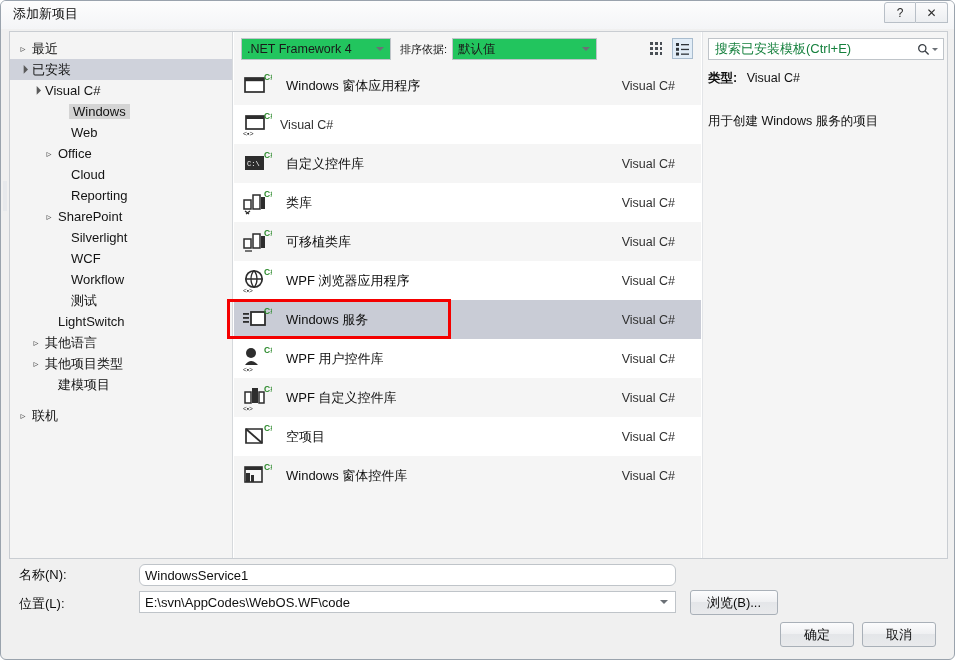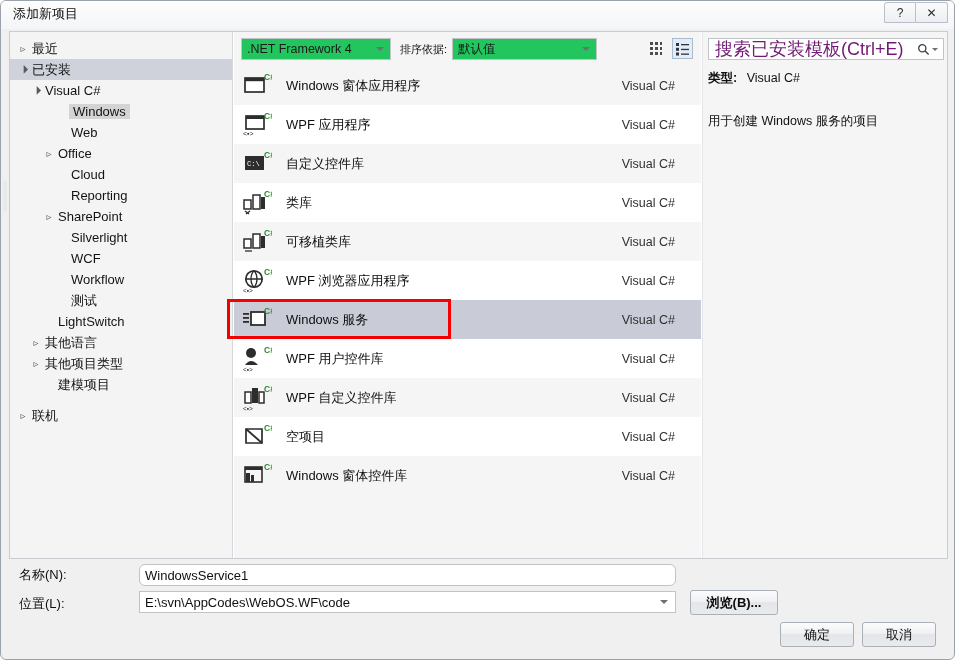--- a/index.html
+++ b/index.html
@@ -212,22 +212,22 @@
     width: 236px; height: 22px;
     background: #ffffff;
     border: 1px solid #bfc4c9;
     display: flex;
     align-items: center;
     cursor: text;
   }
   .searchbox .sph {
     flex: 1 1 auto;
     padding-left: 6px;
-    font-size: 18px;
-    color: #701a75;
+    font-size: 13px;
+    color: #15803d;
     white-space: nowrap;
     overflow: hidden;
   }
   .search-icon {
     flex: 0 0 auto;
     padding-right: 5px;
     display: flex; align-items: center; gap: 2px;
   }
   .desc-box {
     position: absolute;
@@ -301,21 +301,21 @@
     color: #0d0d0d;
     display: flex;
     align-items: center;
     justify-content: center;
     cursor: pointer;
     white-space: nowrap;
   }
   .browse-btn {
     position: absolute;
     left: 689px; top: 589px;
-    width: 88px; height: 25px; font-weight: bold;
+    width: 88px; height: 25px;
   }
   .ok-btn {
     position: absolute;
     left: 779px; top: 621px;
     width: 74px; height: 25px;
   }
   .cancel-btn {
     position: absolute;
     left: 861px; top: 621px;
     width: 74px; height: 25px;
@@ -495,21 +495,20 @@
           </div>
           <div class="tmpl-row even">  
             <span class="tmpl-icon">
               <svg width="30" height="30" viewBox="0 0 30 30">
                 <rect x="4" y="6" width="18" height="13" fill="#fff" stroke="#2d2d2d" stroke-width="1.7"></rect>
                 <rect x="4" y="6" width="18" height="3" fill="#2d2d2d"></rect>
                 <text x="1" y="26" font-size="7" fill="#2d2d2d" font-family="Liberation Sans, sans-serif">&lt;▪&gt;</text>
                 <text x="22" y="9" font-size="8.5" font-weight="bold" fill="#2c8a2c" font-family="Liberation Sans, sans-serif">C#</text>
               </svg>
             </span>  
-            <span class="tmpl-name">WPF 应用程序</span>  
             <span class="tmpl-lang">Visual C#</span>
           </div>
           <div class="tmpl-row odd">  
             <span class="tmpl-icon">
               <svg width="30" height="30" viewBox="0 0 30 30">
                 <rect x="3" y="7" width="19" height="14" fill="#2d2d2d"></rect>
                 <text x="5" y="17" font-size="7" fill="#fff" font-family="Liberation Mono, monospace">C:\</text>
                 <text x="22" y="9" font-size="8.5" font-weight="bold" fill="#2c8a2c" font-family="Liberation Sans, sans-serif">C#</text>
               </svg>
             </span>  

